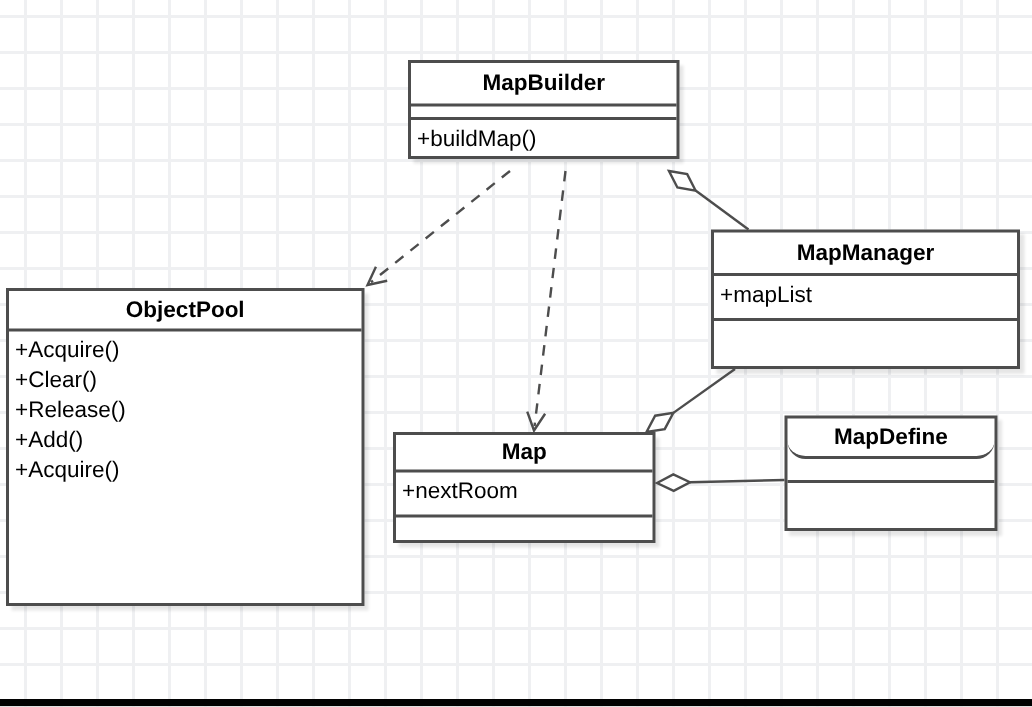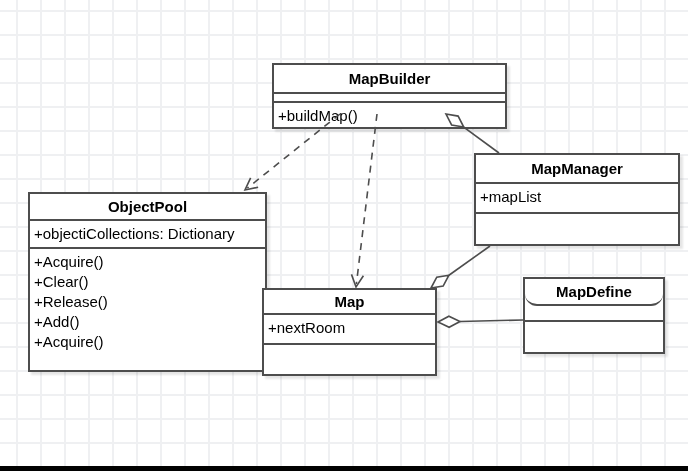--- a/index.html
+++ b/index.html
@@ -88,48 +88,45 @@
       <g>
         <line x1="490" y1="246" x2="448.92263854332344" y2="275.24151154543074" stroke="#4d4d4d" stroke-width="1.6"></line>
         <polygon points="431,288 436.77169715801944,277.1400961368845 448.92263854332344,275.24151154543074 443.15094138530407,286.10141540854625" fill="#ffffff" stroke="#4d4d4d" stroke-width="1.6"></polygon>
       </g>
       <g>
         <line x1="523" y1="320" x2="459.99391256214136" y2="321.48249617500846" stroke="#4d4d4d" stroke-width="1.6"></line>
         <polygon points="438,322 448.86758032482277,316.2427699469689 459.99391256214136,321.48249617500846 449.12633223731854,327.23972622803956" fill="#ffffff" stroke="#4d4d4d" stroke-width="1.6"></polygon>
       </g>
     </svg>
   <div id="classes">
-      <div class="uml-class" style="left: 272px; top: 63px; width: 235px; height: 66px;">
+      <div class="uml-class" style="left: 272px; top: 40px; width: 181px; height: 66px;">
         <div class="uml-title" style="height: 29px;">MapBuilder</div>
         <div class="uml-attrs" style="height: 9px;"></div>
         <div class="uml-methods" style="height: 24px;">
           <div class="uml-member">+buildMap()</div>
         </div>
       </div>
-      <div class="uml-class" style="left: 4px; top: 192px; width: 239px; height: 180px; margin-left: 24px;">
+      <div class="uml-class" style="left: 4px; top: 192px; width: 239px; height: 212px;">
         <div class="uml-title" style="height: 27px;">ObjectPool</div>
-        <div class="uml-attrs" style="height: 28px;">
-          <div class="uml-member">+objectiCollections: Dictionary</div>
-        </div>
         <div class="uml-methods" style="height: 153px;">
           <div class="uml-member">+Acquire()</div>
           <div class="uml-member">+Clear()</div>
           <div class="uml-member">+Release()</div>
           <div class="uml-member">+Add()</div>
           <div class="uml-member">+Acquire()</div>
         </div>
       </div>
       <div class="uml-class" style="left: 474px; top: 153px; width: 206px; height: 93px;">
         <div class="uml-title" style="height: 29px;">MapManager</div>
         <div class="uml-attrs" style="height: 30px;">
           <div class="uml-member">+mapList</div>
         </div>
         <div class="uml-methods" style="height: 30px;"></div>
       </div>
-      <div class="uml-class" style="left: 262px; top: 288px; width: 175px; height: 88px;">
+      <div class="uml-class" style="left: 262px; top: 288px; width: 175px; height: 74px;">
         <div class="uml-title" style="height: 25px;">Map</div>
         <div class="uml-attrs" style="height: 30px;">
           <div class="uml-member">+nextRoom</div>
         </div>
         <div class="uml-methods" style="height: 17px;"></div>
       </div>
       <div class="uml-class" style="left: 523px; top: 277px; width: 142px; height: 77px;">
         <div class="uml-title" style="height: 27px; border-radius: 12px;">MapDefine</div>
         <div class="uml-attrs" style="height: 16px;"></div>
         <div class="uml-methods" style="height: 30px;"></div>

